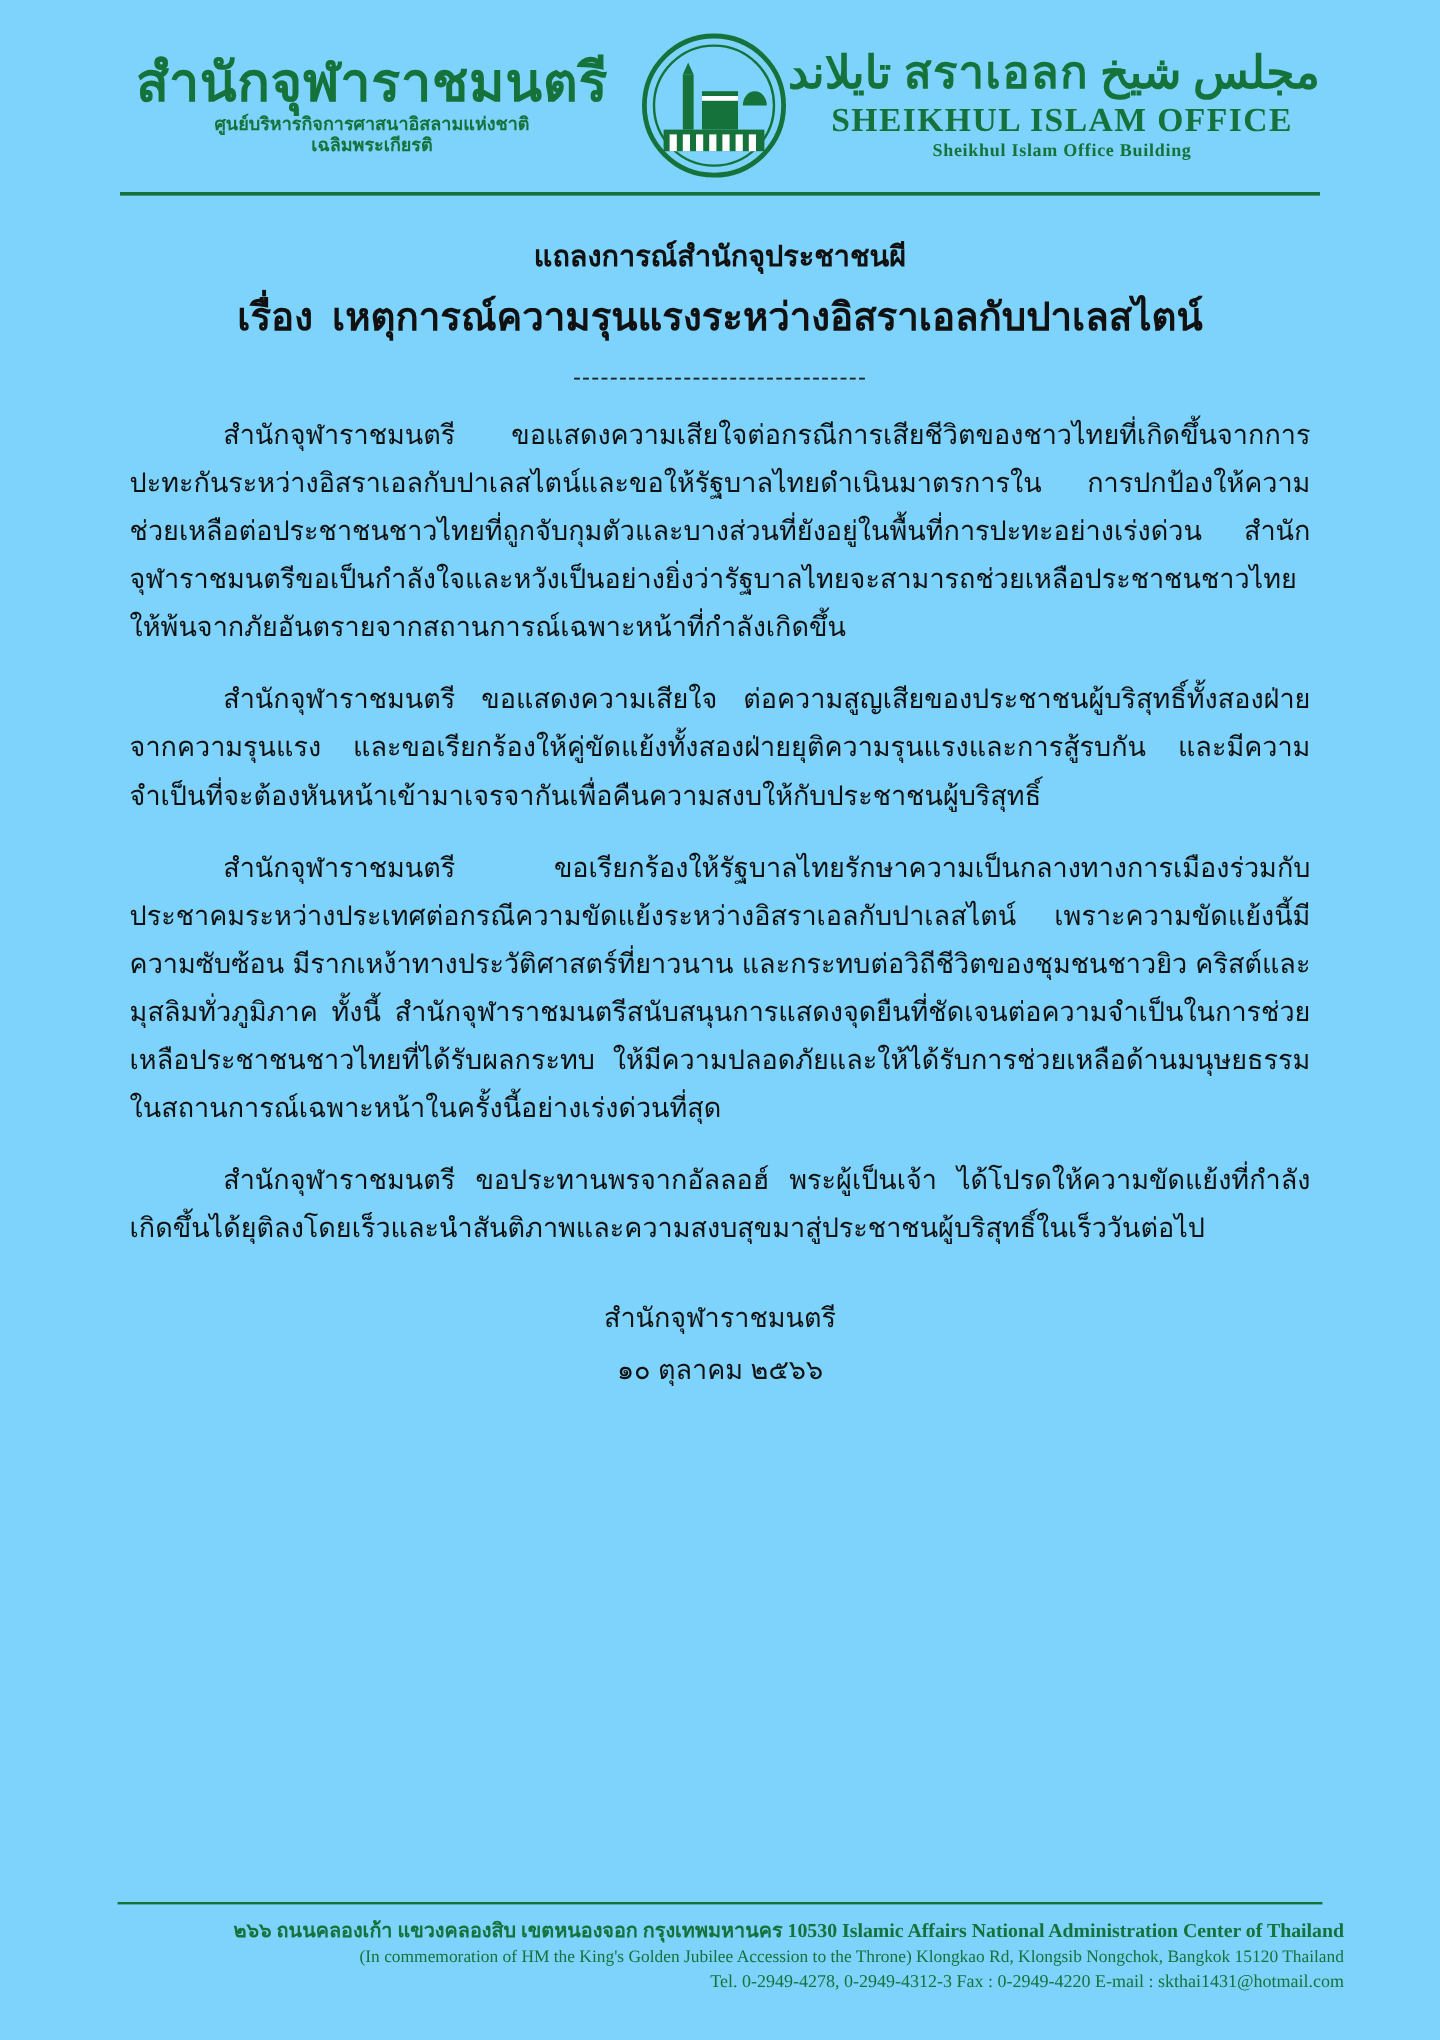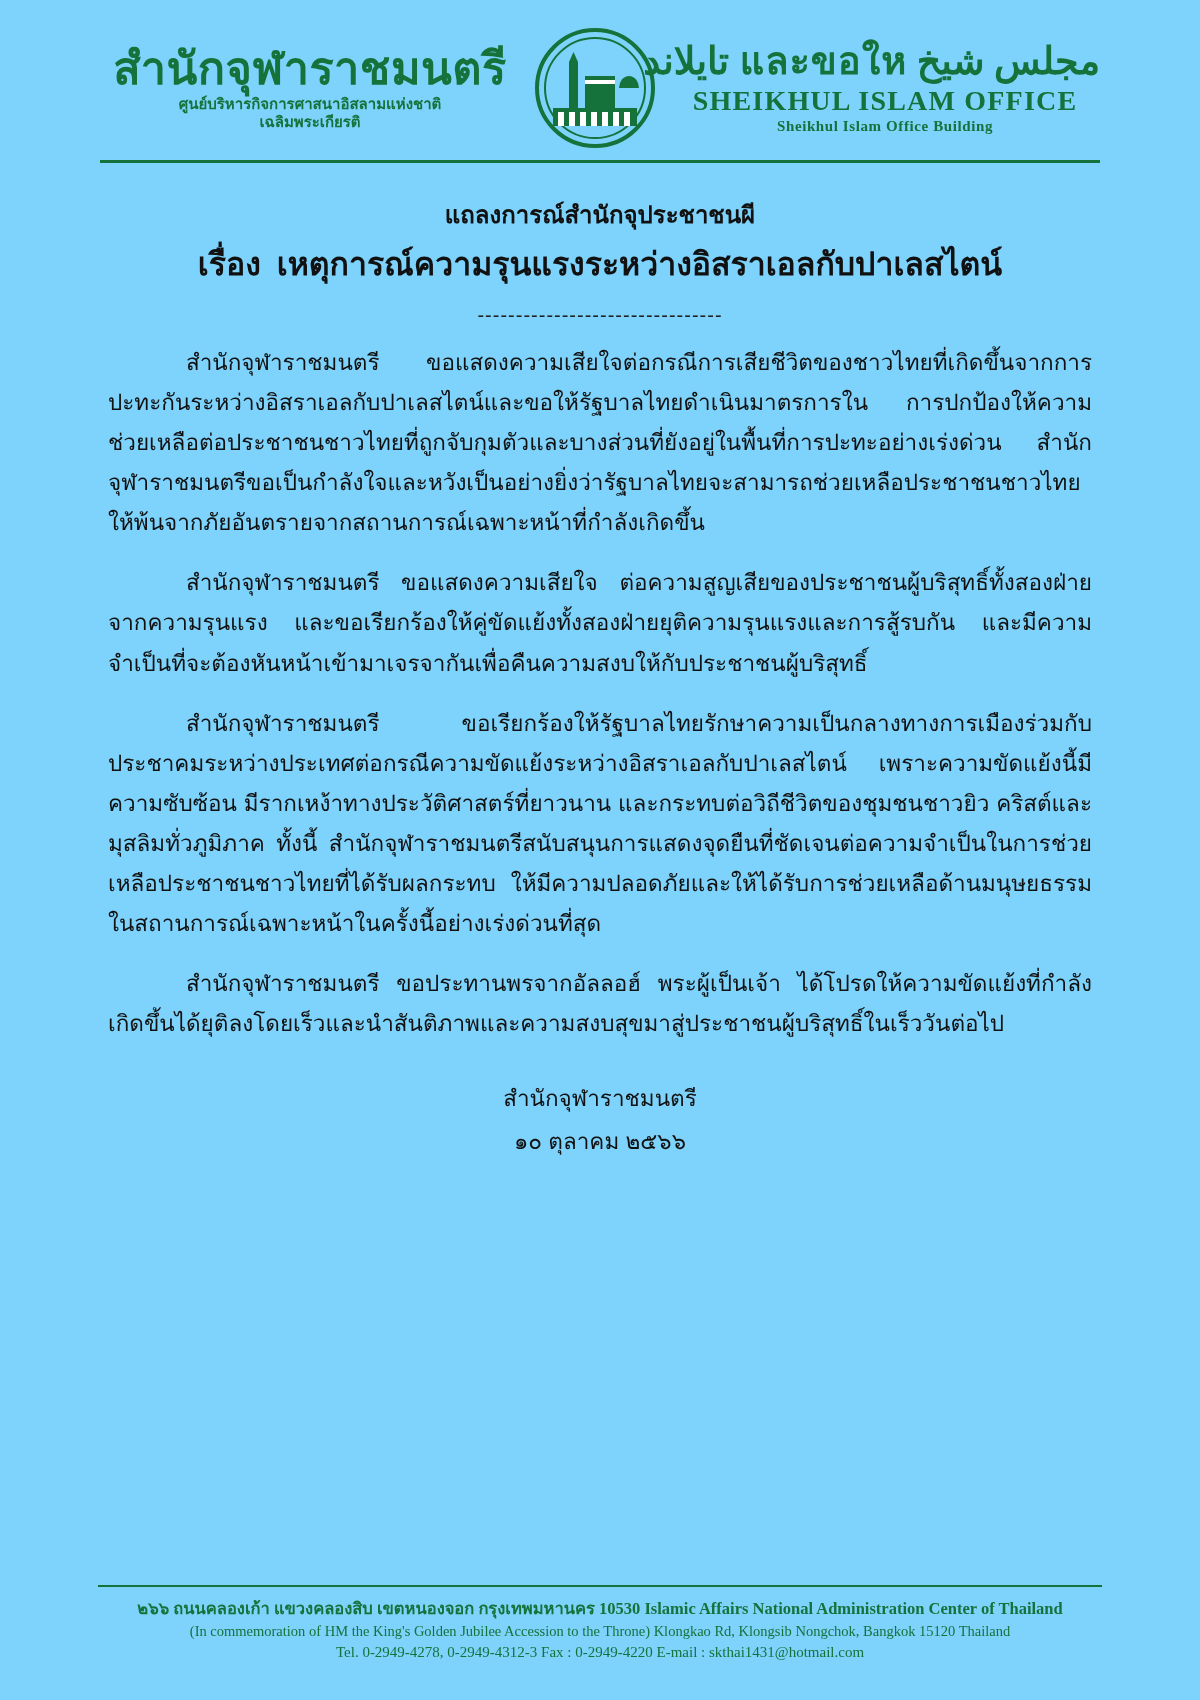--- a/index.html
+++ b/index.html
@@ -178,21 +178,21 @@
   }
 
   
   .footer {
     position: absolute;
     left: 0;
     right: 0;
     bottom: 34px;
     padding: 2px 80px;
     box-sizing: border-box;
-    text-align: center;
+    text-align: right;
   }
   .footer-rule {
     border: 0;
     border-top: 2.5px solid #15723a;
     margin: 0 18px 10px 18px;
   }
   .footer-line {
     color: #15723a;
     font-family: "Liberation Serif", serif;
     line-height: 1.45;
@@ -234,21 +234,21 @@
           <rect x="69" y="86" width="6" height="14"></rect>
           <rect x="80" y="86" width="6" height="14"></rect>
           <rect x="91" y="86" width="6" height="14"></rect>
         </g>
 
         <path d="M86 62 a10 12 0 0 1 20 0 z" fill="#15723a"></path>
       </svg>
     </div>
 
     <div class="lh-right">
-      <div class="lh-arabic">مجلس شيخ และขอให تايلاند</div>
+      <div class="lh-arabic">مجلس شيخ สราเอลก تايلاند</div>
       <div class="lh-en-title">SHEIKHUL ISLAM OFFICE</div>
       <div class="lh-en-sub">Sheikhul Islam Office Building</div>
     </div>
   </div>
 
   <hr class="header-rule">
 
   <div class="doc-body">
 
     <div class="doc-title">แถลงการณ์สำนักจุประชาชนผี</div>

